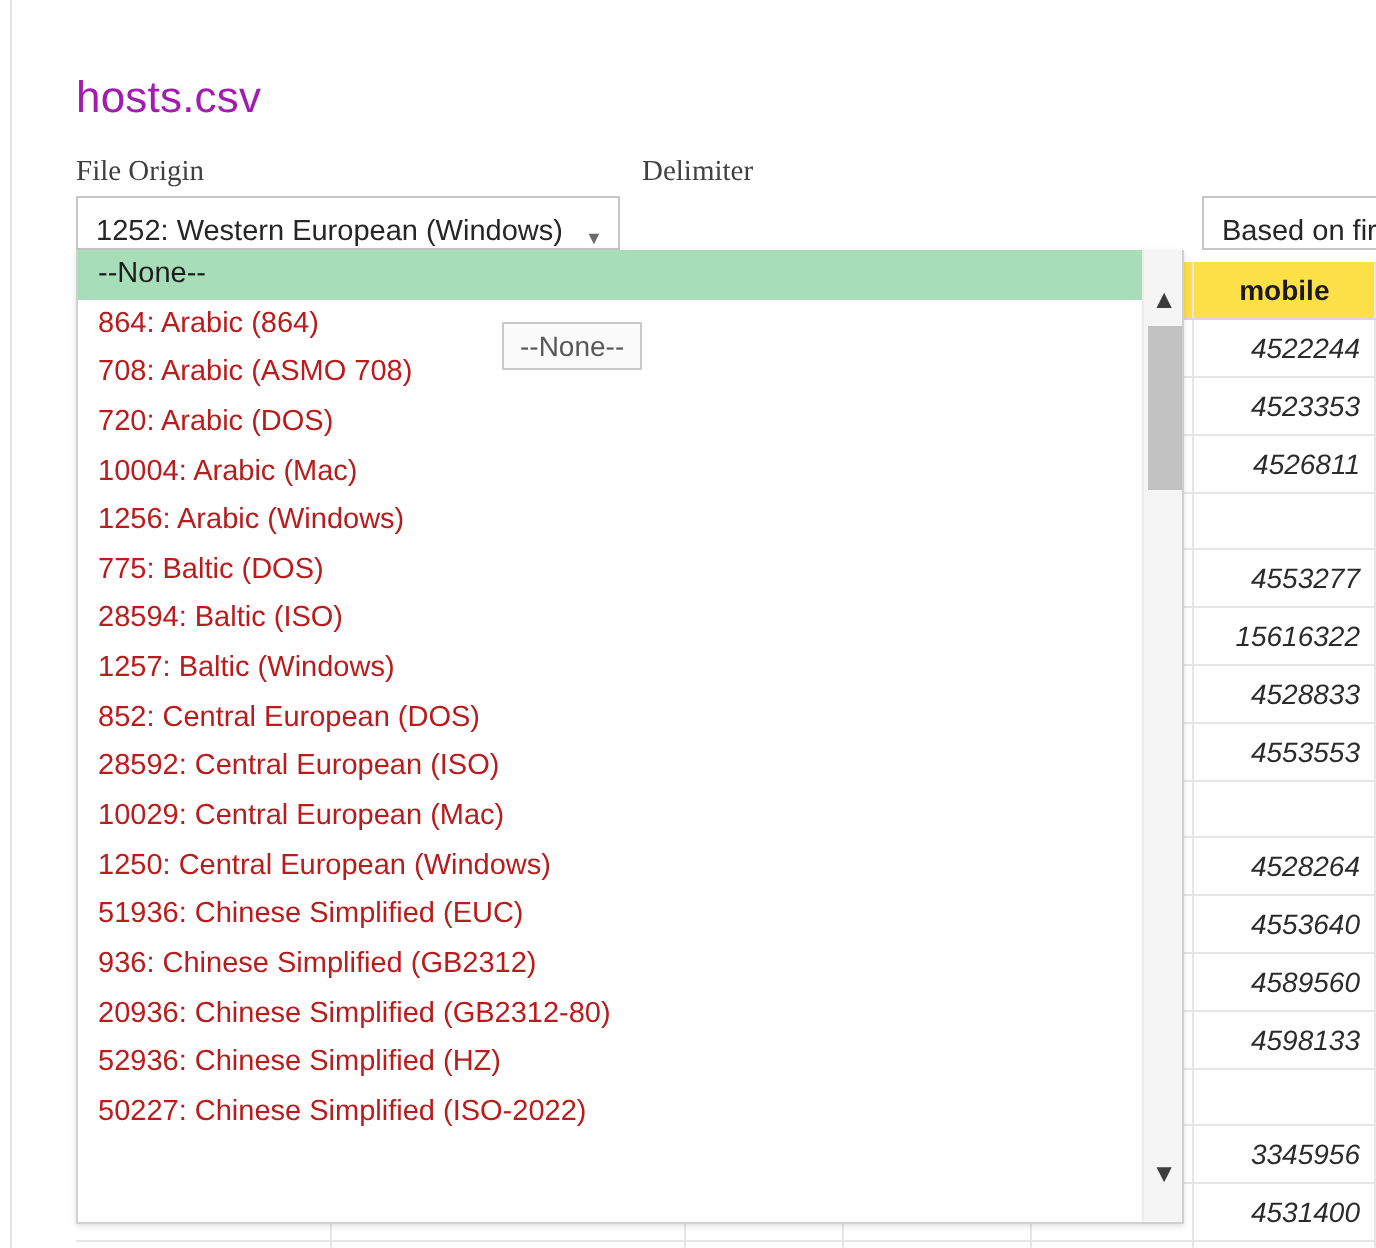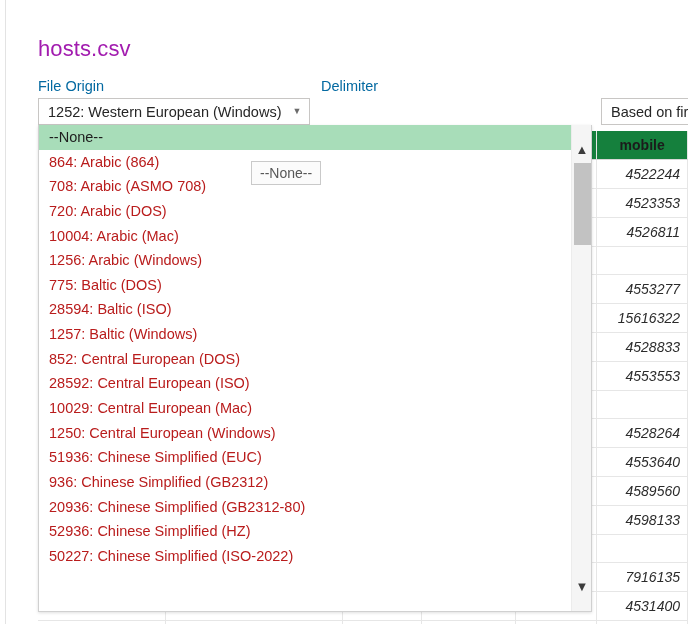--- a/index.html
+++ b/index.html
@@ -35,35 +35,36 @@
     line-height: 30px;
     color: #a21caf;
     letter-spacing: .1px;
     white-space: nowrap;
   }
 
   
   .field-label {
     position: absolute;
     font-size: 14.5px;
-    color: #0369a1;
-    white-space: nowrap;
+    color: #404040;
+    white-space: nowrap;
+    font-family: Liberation Serif, serif;
   }
   #lbl-file-origin { left: 38px; top: 78px; }
   #lbl-delimiter   { left: 321px; top: 78px; text-align: right; }
   #lbl-datatype    { left: 601px; top: 78px; margin-top: 19px; }
 
   
   .combo {
     position: absolute;
     height: 27px;
     border: 1px solid #c8c6c4;
     background: #ffffff;
     display: flex;
-    align-items: center;
+    align-items: flex-end;
     padding: 0 4px 0 9px;
     font-size: 14.5px;
     color: #262626;
     white-space: nowrap;
     overflow: hidden;
   }
   .combo .combo-value { flex: 1 1 auto; overflow: hidden; }
   .combo .caret {
     flex: 0 0 auto;
     width: 16px;
@@ -91,21 +92,21 @@
     border-right: 1px solid #e6e6e6;
     border-bottom: 1px solid #e6e6e6;
     padding: 0 7px;
     overflow: hidden;
     white-space: nowrap;
   }
   .ptbl th {
     font-weight: bold;
     color: #1b1b1b;
     text-align: center;
-    background: #15803d;
+    background: #fde047;
     border-bottom: 1px solid #d8d8d8;
   }
   .ptbl td {
     text-align: right;
     font-style: italic;
     color: #2b2b2b;
   }
   .ptbl td.txt { text-align: left; font-style: normal; }
   .col-a { width: 165px; }
   .col-b { width: 230px; }
@@ -337,21 +338,21 @@
             <td class="col-d txt"></td>
             <td class="col-e">null</td>
             <td class="col-f"></td>
           </tr>
           <tr>
             <td class="col-a txt"></td>
             <td class="col-b txt"></td>
             <td class="col-c txt"></td>
             <td class="col-d txt"></td>
             <td class="col-e">null</td>
-            <td class="col-f">7916135</td>
+            <td class="col-f">3345956</td>
           </tr>
           <tr>
             <td class="col-a txt"></td>
             <td class="col-b txt"></td>
             <td class="col-c txt"></td>
             <td class="col-d txt"></td>
             <td class="col-e">null</td>
             <td class="col-f">4531400</td>
           </tr>
           <tr>

